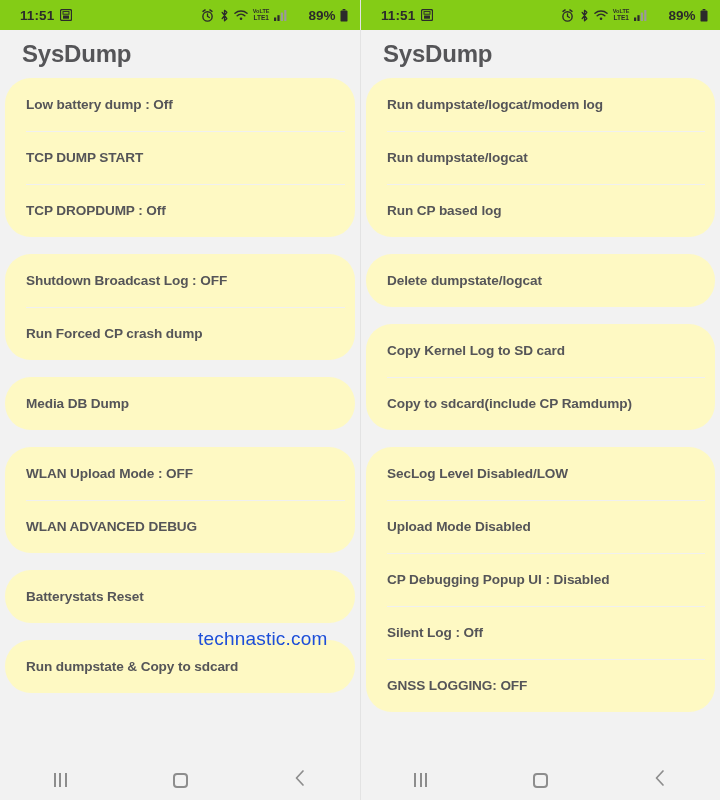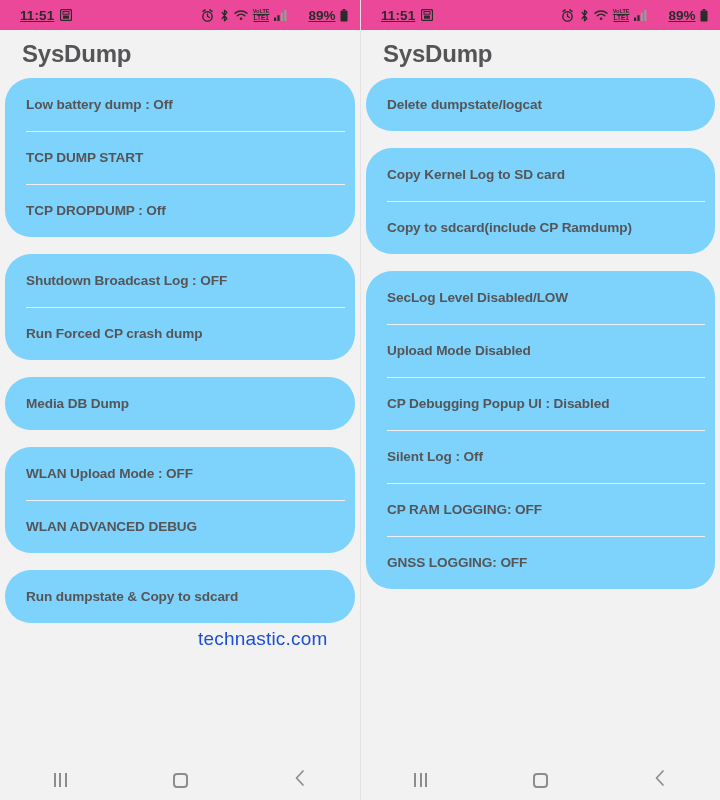--- a/index.html
+++ b/index.html
@@ -20,22 +20,21 @@
     overflow:hidden;
   }
   .phone.right { border-left:1px solid #e3e3e3; }
 
   
   .statusbar {
     height:30px;
     display:flex; align-items:center;
     padding:0 12px 0 20px;
     font-size:13.5px; font-weight:bold; color:#2b2b2b;
-    background:#ec4899;
-    text-decoration:underline;
+    background:#84cc16;
   }
   .sb-time { letter-spacing:.1px; }
   .sb-left { display:flex; align-items:center; gap:6px; }
   .sb-spacer { flex:1; }
   .sb-right { display:flex; align-items:center; gap:4.5px; }
   .sb-icon { display:inline-flex; align-items:center; justify-content:center; }
   .sb-batt-text { font-size:13.5px; font-weight:bold; margin-left:17px; }
 
   
   .app-title {
@@ -45,21 +44,21 @@
     background:#f2f2f2;
   }
 
   
   .list {
     position:absolute;
     left:0; right:0; top:78px; bottom:0;
     padding:0 5px;
   }
   .card {
-    background:#7dd3fc;
+    background:#fef9c3;
     border-radius:26px;
     margin-bottom:17px;
     overflow:hidden;
   }
   .row {
     position:relative;
     height:53px;
     display:flex; align-items:center;
     padding-left:21px; padding-right:14px;
     font-size:13.6px;
@@ -173,20 +172,23 @@
         <div class="row">Run Forced CP crash dump</div>
       </div>
       <div class="card">
         <div class="row">Media DB Dump</div>
       </div>
       <div class="card">
         <div class="row">WLAN Upload Mode : OFF</div>
         <div class="row">WLAN ADVANCED DEBUG</div>
       </div>
       <div class="card">
+        <div class="row">Batterystats Reset</div>
+      </div>
+      <div class="card">
         <div class="row">Run dumpstate &amp; Copy to sdcard</div>
       </div>
     </div>
 
     <div class="watermark">technastic.com</div>
 
     <div class="navbar">
       <div class="nav-btn">
         <span class="nav-recents">
             <i></i>
@@ -260,32 +262,36 @@
             <rect x="0.5" y="1.4" width="7" height="11.2" rx="1.2" fill="#2b2b2b"></rect>
           </svg>
         </span>
       </div>
     </div>
 
     <div class="app-title">SysDump</div>
 
     <div class="list">
       <div class="card">
+        <div class="row">Run dumpstate/logcat/modem log</div>
+        <div class="row">Run dumpstate/logcat</div>
+        <div class="row">Run CP based log</div>
+      </div>
+      <div class="card">
         <div class="row">Delete dumpstate/logcat</div>
       </div>
       <div class="card">
         <div class="row">Copy Kernel Log to SD card</div>
         <div class="row">Copy to sdcard(include CP Ramdump)</div>
       </div>
       <div class="card">
         <div class="row">SecLog Level Disabled/LOW</div>
         <div class="row">Upload Mode Disabled</div>
         <div class="row">CP Debugging Popup UI : Disabled</div>
         <div class="row">Silent Log : Off</div>
-        <div class="row">CP RAM LOGGING: OFF</div>
         <div class="row">GNSS LOGGING: OFF</div>
       </div>
     </div>
 
     <div class="navbar">
       <div class="nav-btn">
         <span class="nav-recents">
             <i></i>
             <i></i>
             <i></i>

